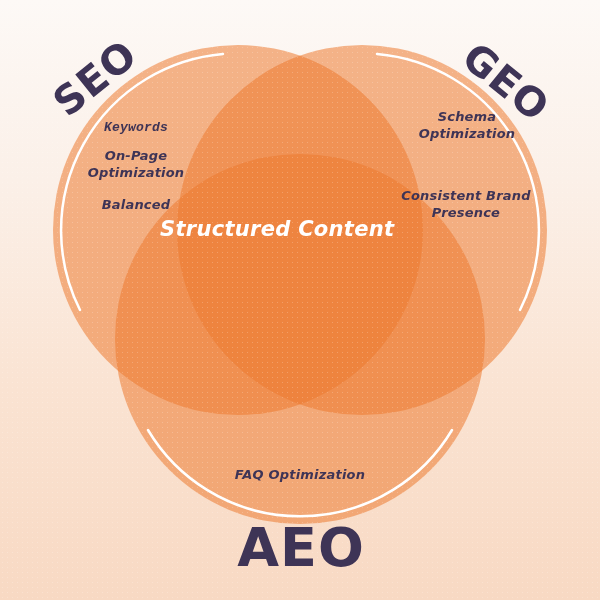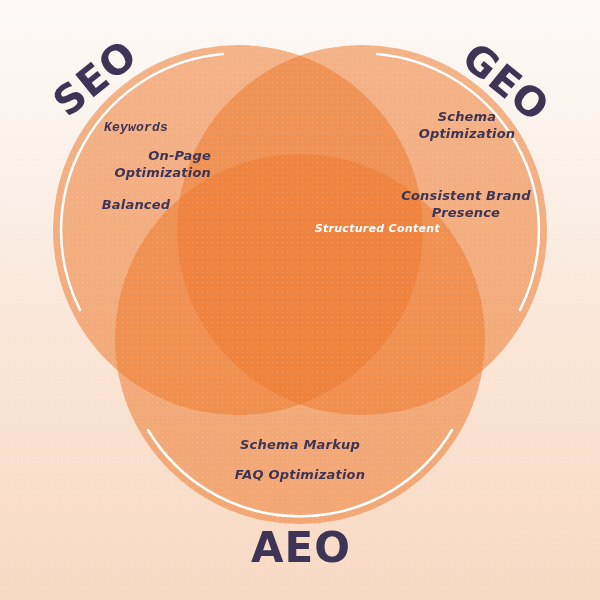--- a/index.html
+++ b/index.html
@@ -20,49 +20,49 @@
   .big-label{
     position:absolute;
     color:#3E3456;
     font-weight:800;
     font-size:40px;
     letter-spacing:1px;
     white-space:nowrap;
   }
   .big-label.seo{left:95px;top:78px;transform:translate(-50%,-50%) rotate(-39deg);}
   .big-label.geo{left:506px;top:82px;transform:translate(-50%,-50%) rotate(39deg);}
-  .big-label.aeo{left:301px;top:547px;transform:translate(-50%,-50%);font-size:42px;}
+  .big-label.aeo{left:301px;top:547px;transform:translate(-50%,-50%);font-size:54px;}
   .item{
     position:absolute;
     width:150px;
     transform:translate(-50%,-50%);
     text-align:center;
     font-style:italic;
     font-weight:bold;
     font-size:13px;
     line-height:1.3;
     letter-spacing:.2px;
     color:#3E3456;
     white-space:pre-line;
   }
   .center-line{
     position:absolute;
     width:280px;
     transform:translate(-50%,-50%);
-    text-align:right;
+    text-align:left;
     font-style:italic;
     font-weight:bold;
-    font-size:11px;
+    font-size:21px;
     line-height:1.35;
     color:#FFFFFF;
     white-space:pre-line;
     letter-spacing:.3px;
   }
   .pos-keywords{left:136px;top:128px;font-family:Liberation Mono, monospace;}
-  .pos-onpage{left:136px;top:165px;text-align:right;}
+  .pos-onpage{left:136px;top:165px;}
   .pos-backlinks{left:136px;top:205px;}
   .pos-entity{left:467px;top:126px;}
   .pos-structdata{left:467px;top:167px;}
   .pos-brand{left:466px;top:205px;}
   .pos-schema{left:300px;top:445px;}
   .pos-faq{left:300px;top:475px;font-style:italic;}
   .pos-center1{left:300px;top:229px;}
   .pos-center2{left:300px;top:282px;}
 </style>
 </head>
@@ -92,18 +92,17 @@
   <div class="item pos-keywords">Keywords</div>
   <div class="item pos-onpage">On-Page
 Optimization</div>
   <div class="item pos-backlinks">Balanced</div>
 
   <div class="item pos-entity">Schema
 Optimization</div>
   <div class="item pos-brand">Consistent Brand
 Presence</div>
 
-  <div class="item pos-schema">Schema Markup</div>
   <div class="item pos-faq">FAQ Optimization</div>
 
   <div class="center-line pos-center1">Structured Content</div>
 
 </div>
 
 </body></html>

